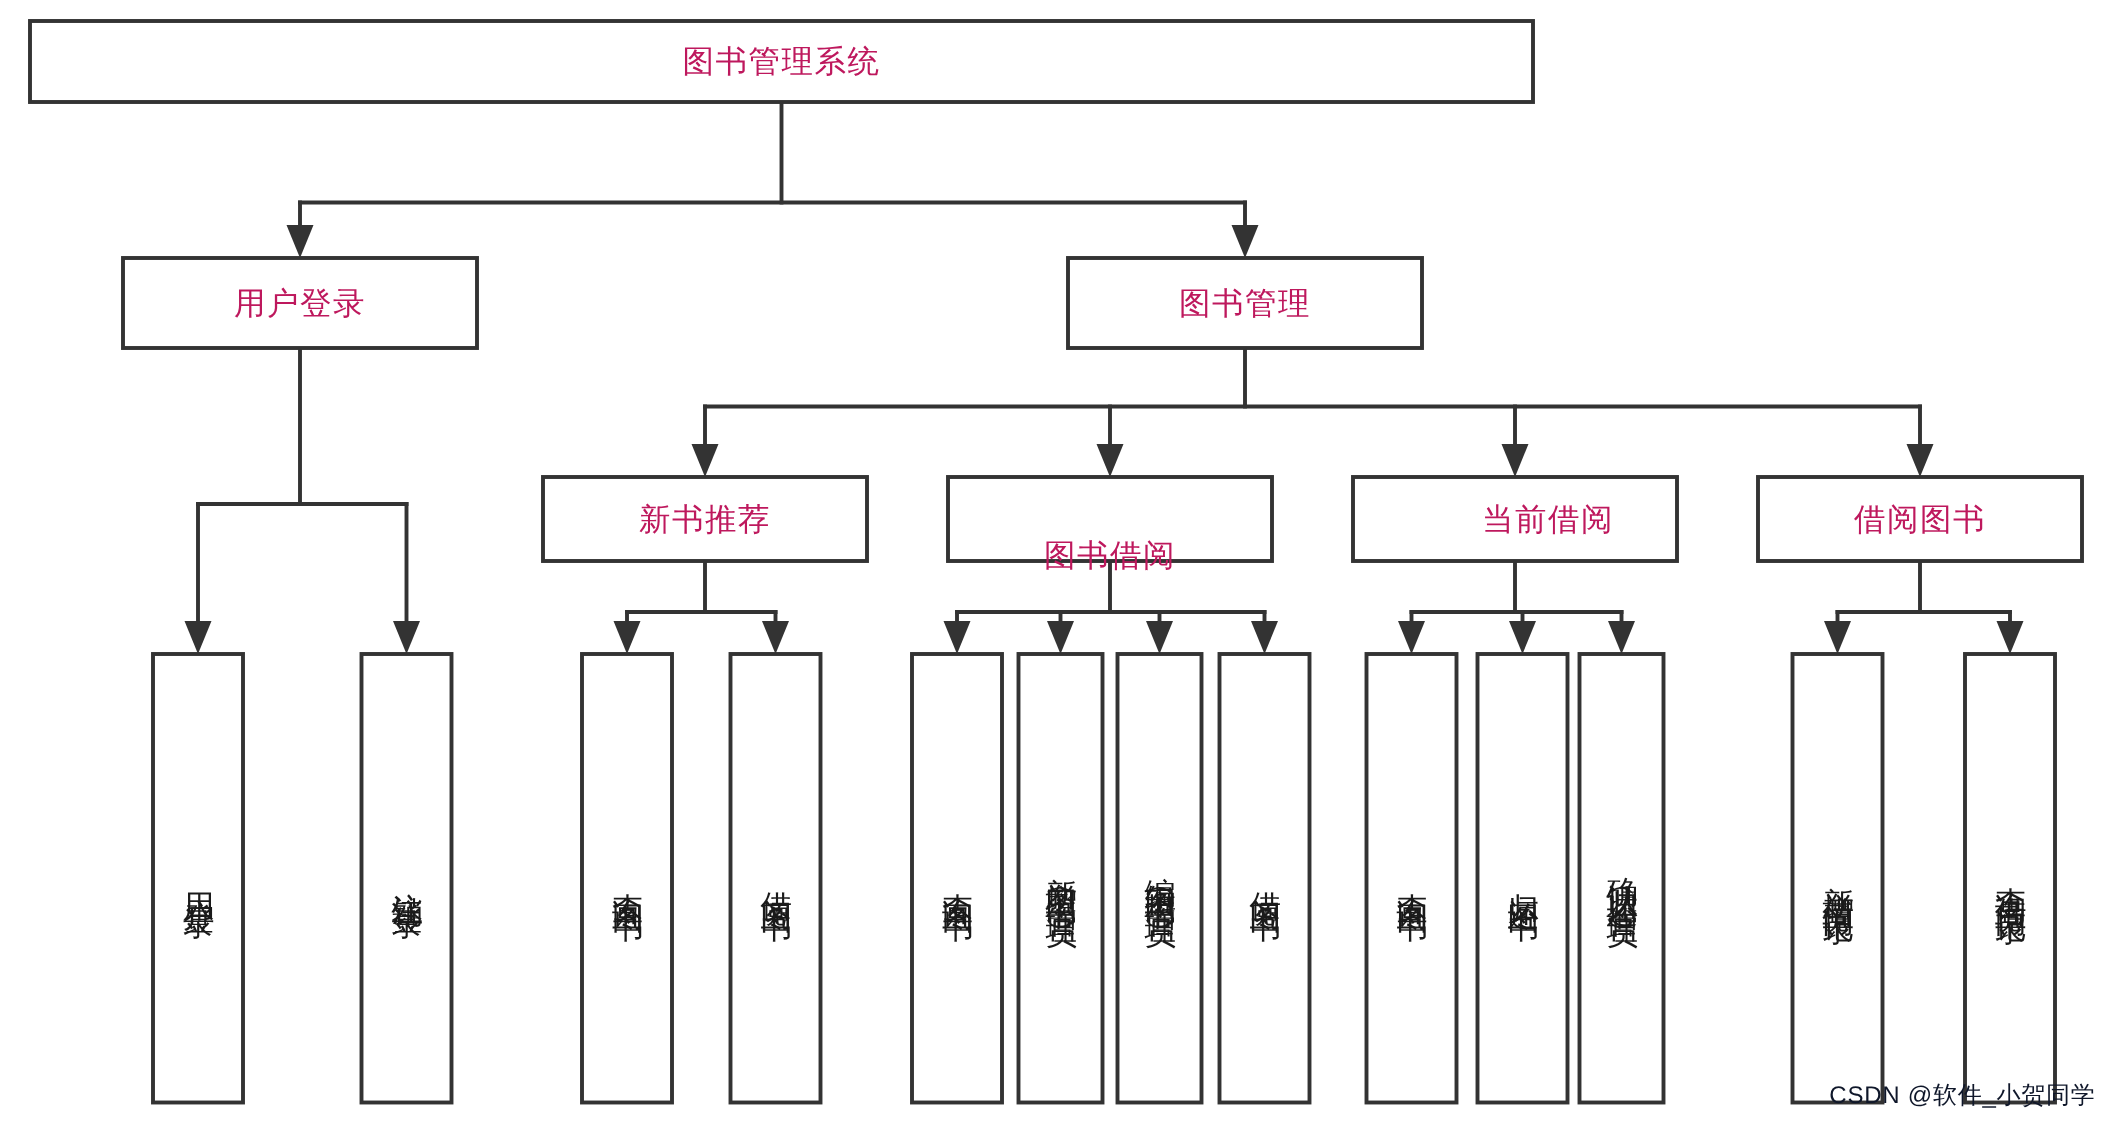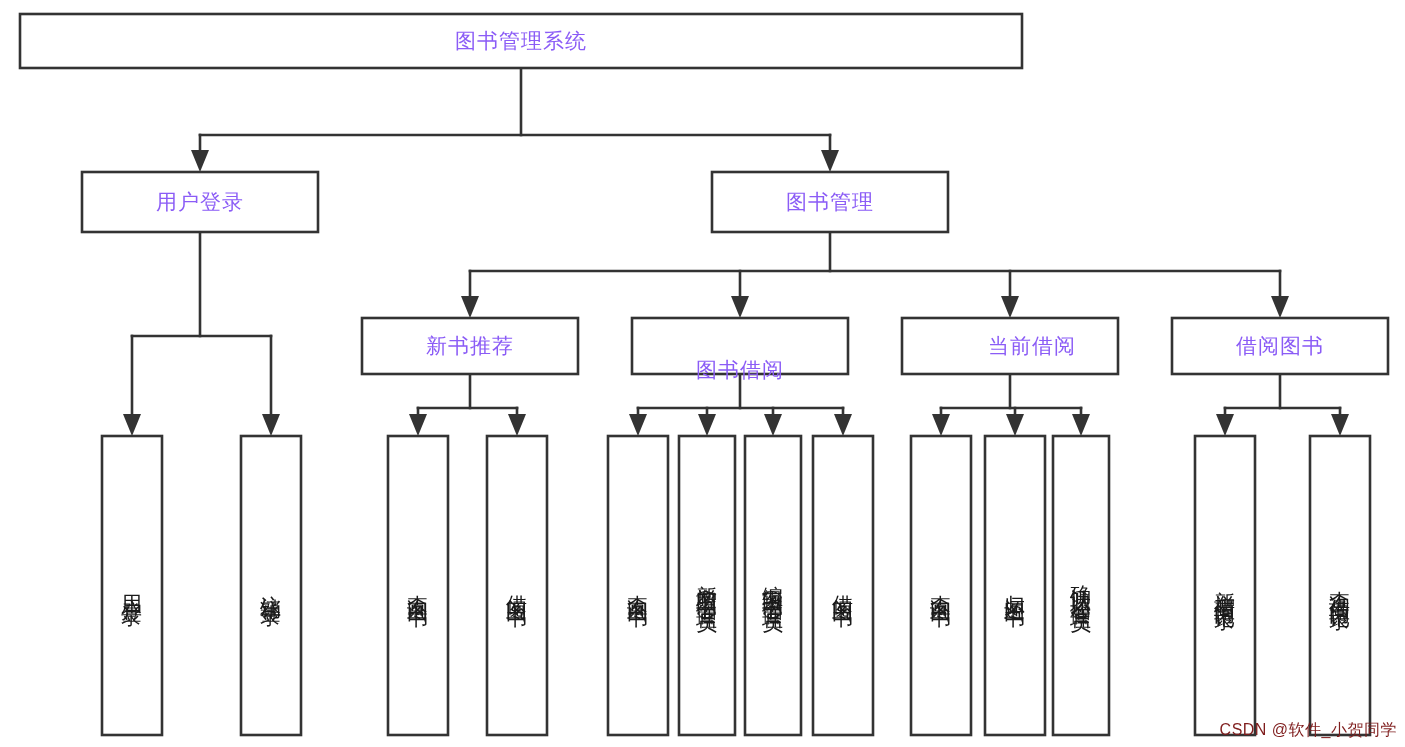--- a/index.html
+++ b/index.html
@@ -42,21 +42,21 @@
     fill: #333333;
     stroke: none;
   }
   
   .h-label {
     position: absolute;
     display: flex;
     align-items: center;
     justify-content: center;
     font-size: 21px;
-    color: #8b5cf6;
+    color: #be185d;
     letter-spacing: 1px;
     white-space: nowrap;
     pointer-events: none;
   }
   .v-label {
     position: absolute;
     display: flex;
     align-items: center;
     justify-content: center;
     font-size: 21px;
@@ -65,21 +65,21 @@
     text-orientation: upright;
     letter-spacing: 4px;
     line-height: 1;
     pointer-events: none;
   }
   .watermark {
     position: absolute;
     right: 8px;
     bottom: 6px;
     font-size: 16px;
-    color: #7f1d1d;
+    color: #0f172a;
     letter-spacing: 0.5px;
     white-space: nowrap;
     user-select: none;
   }
 </style>
 </head>
 <body>
 
 <div id="diagram-root">
 

